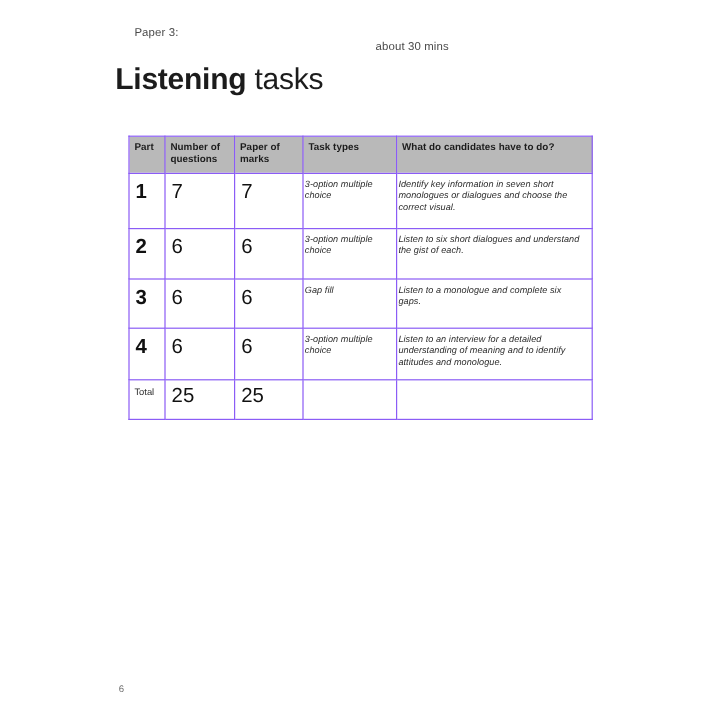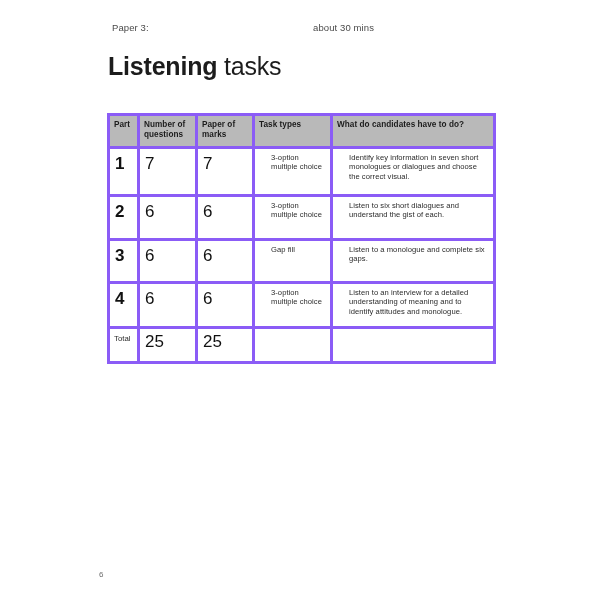--- a/index.html
+++ b/index.html
@@ -29,52 +29,52 @@
     left: 112px;
     top: 0;
     font-size: 9.5px;
     color: #4a4a4a;
     letter-spacing: 0.1px;
     white-space: nowrap;
   }
   .runhead .timing {
     position: absolute;
     left: 313px;
-    top: 0;
+    top: 12px;
     font-size: 9.5px;
     color: #4a4a4a;
     letter-spacing: 0.1px;
     white-space: nowrap;
   }
 
   
   .page-title {
     position: absolute;
-    left: 108px;
+    left: 96px;
     top: 52px;
     font-size: 25px;
     line-height: 29px;
     color: #1c1c1c;
     letter-spacing: -0.2px;
     white-space: nowrap;
   }
   .page-title .strong { font-weight: bold; }
   .page-title .light  { font-weight: normal; }
 
   
   .tasks-table {
     position: absolute;
     left: 107px;
     top: 113px;
     width: 386px;
     border-collapse: collapse;
     table-layout: fixed;
   }
   .tasks-table td, .tasks-table th {
-    border: 3px solid #8b5cf6;
+    border: 1px solid #8b5cf6;
     padding: 0;
     vertical-align: top;
     background: #ffffff;
     margin-left: 16px;
   }
   .tasks-table thead th {
     background: #b9b9b9;
     font-weight: bold;
     font-size: 8.2px;
     line-height: 10.4px;
@@ -105,22 +105,23 @@
     font-weight: normal;
     line-height: 20px;
     color: #111111;
     padding: 5px 0 4px 5px;
     vertical-align: top;
   }
   td.small-text {
     font-size: 7.6px;
     line-height: 9.6px;
     color: #2b2b2b;
-    padding: 4px 5px 4px 16px;
+    padding: 4px 5px 4px 1px;
     letter-spacing: 0.05px;
+    font-style: italic;
   }
   td.total-label {
     font-size: 7.8px;
     line-height: 10px;
     color: #2b2b2b;
     padding: 5px 2px 4px 4px;
     vertical-align: top;
   }
   td.total-num {
     font-size: 17px;

